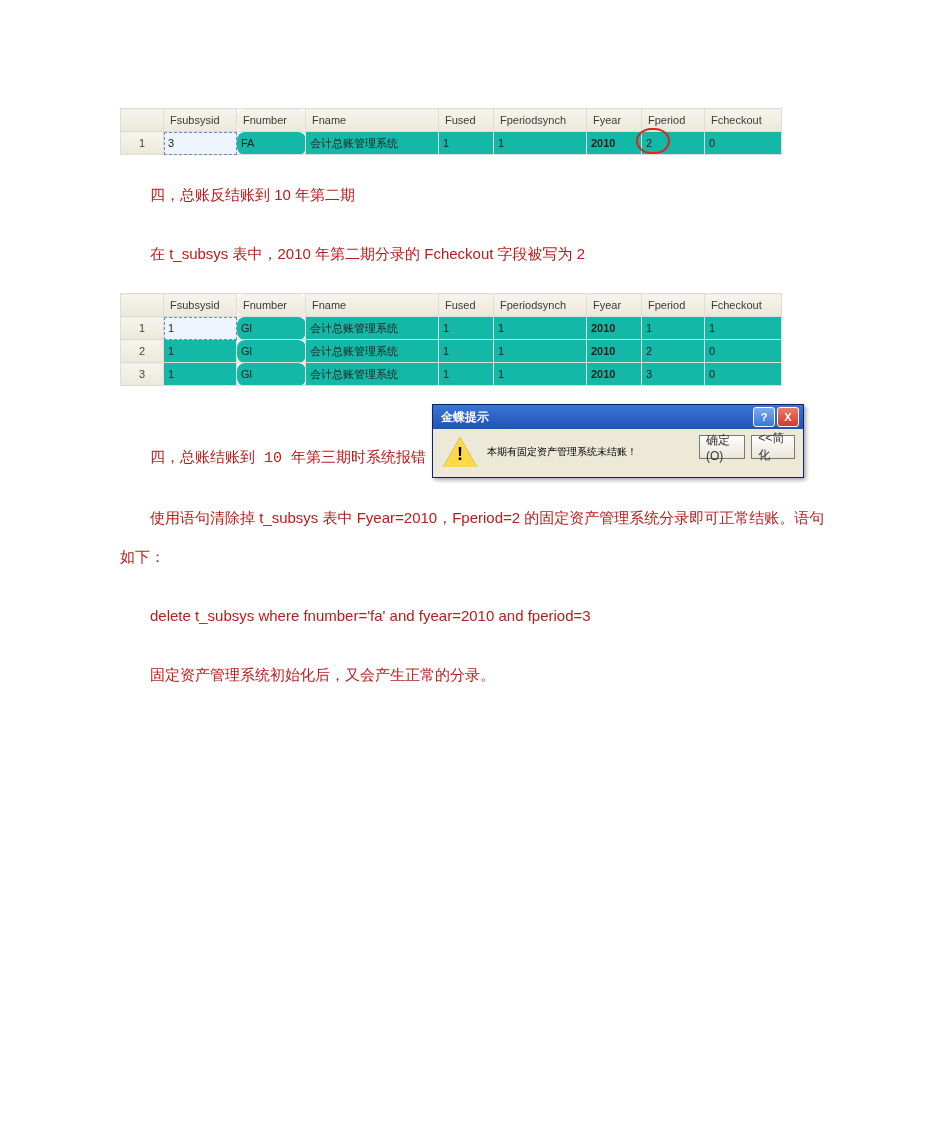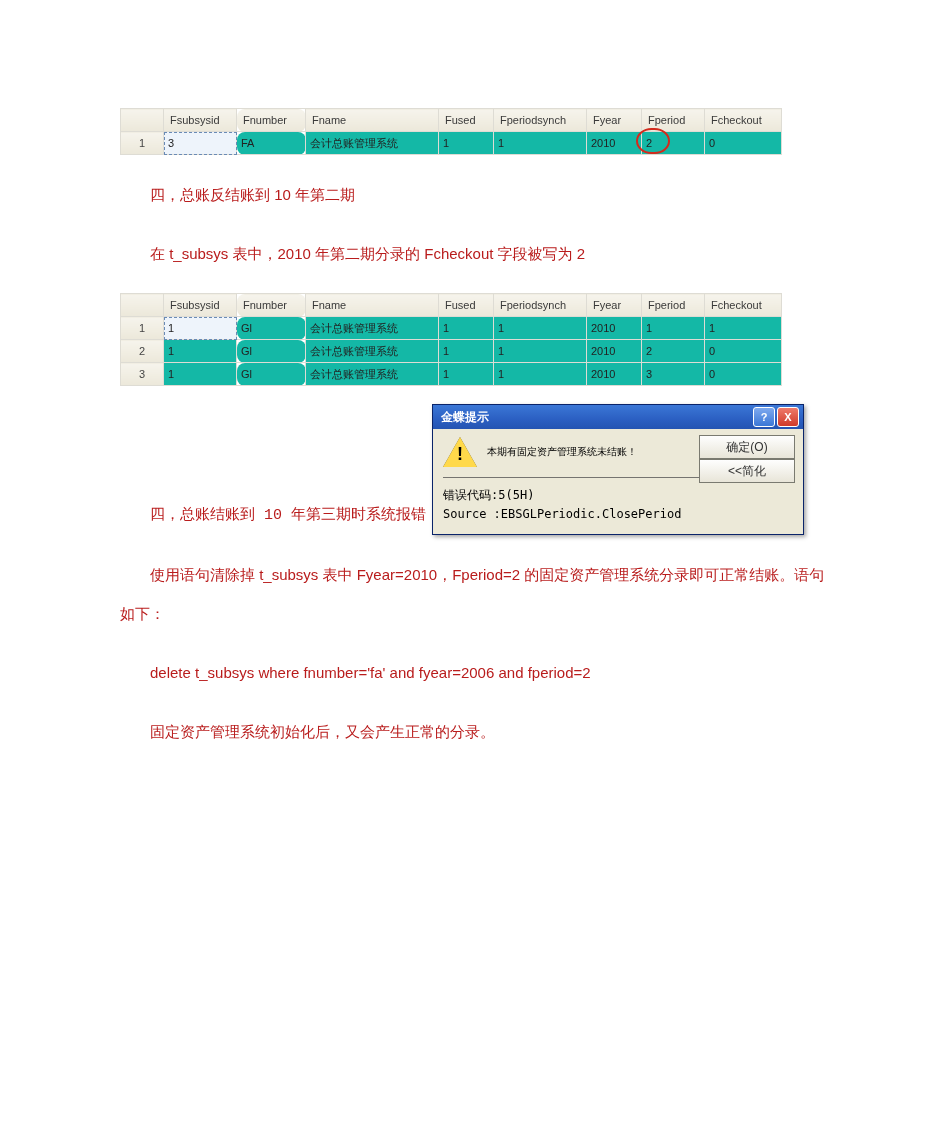--- a/index.html
+++ b/index.html
@@ -62,21 +62,21 @@
     outline: 1px dashed #6a8bb5;
     outline-offset: -1px;
   }
   .grid td.tight { padding:2px 4px; }
 
   .col-fsub   { width: 60px; }
   .col-fnum   { width: 56px; border-radius: 8px; }
   .col-fname  { width: 120px; }
   .col-fused  { width: 42px; }
   .col-fps    { width: 80px; }
-  .col-fyear  { width: 42px; }
+  .col-fyear  { width: 42px; font-weight: bold; }
   .col-fper   { width: 50px; }
   .col-fchk   { width: 64px; }
 
   .cell-circle {
     position: relative;
   }
   .red-circle {
     position: absolute;
     left: -6px;
     top: -4px;
@@ -151,21 +151,21 @@
     left: 50%; top: 55%;
     transform: translate(-50%,-50%);
     font-weight: bold;
     font-size: 18px;
     color: #000;
   }
   .msg-text { flex:1 1 auto; font-size:10px; color:#000; font-weight:normal; }
   .btn-col {
     position:absolute;
     right:8px; top:6px;
-    display:flex; flex-direction:column; 
+    display:flex; flex-direction:row; gap:6px;
     width: 96px;
   }
   .xp-btn {
     height: 22px;
     border: 1px solid #7a7a70;
     background: linear-gradient(#fefefe, #e8e5d8);
     font-size: 12px;
     display:flex; align-items:center; justify-content:center;
     cursor: default;
     padding: 0 6px;
@@ -280,25 +280,21 @@
         <div class="xp-btn">确定(O)</div>
         <div class="xp-btn">&lt;&lt;简化</div>
       </div>
       <div class="msg-row">
         <div class="warn-icon">
           <div class="warn-tri"></div>
           <div class="warn-bang">!</div>
         </div>
         <div class="msg-text">本期有固定资产管理系统未结账！</div>
       </div>
-      <div class="err-info">
-        <div>错误代码:5(5H)</div>
-        <div>Source   :EBSGLPeriodic.ClosePeriod</div>
-      </div>
     </div>
   </div>
 </div>
 
 <p class="para">使用语句清除掉 t_subsys 表中 Fyear=2010，Fperiod=2 的固定资产管理系统分录即可正常结账。语句如下：</p>
-<p class="para">delete t_subsys where fnumber='fa' and fyear=2006 and fperiod=2</p>
+<p class="para">delete t_subsys where fnumber='fa' and fyear=2010 and fperiod=3</p>
 <p class="para">固定资产管理系统初始化后，又会产生正常的分录。</p>
 
 </div>
 
 </body></html>

